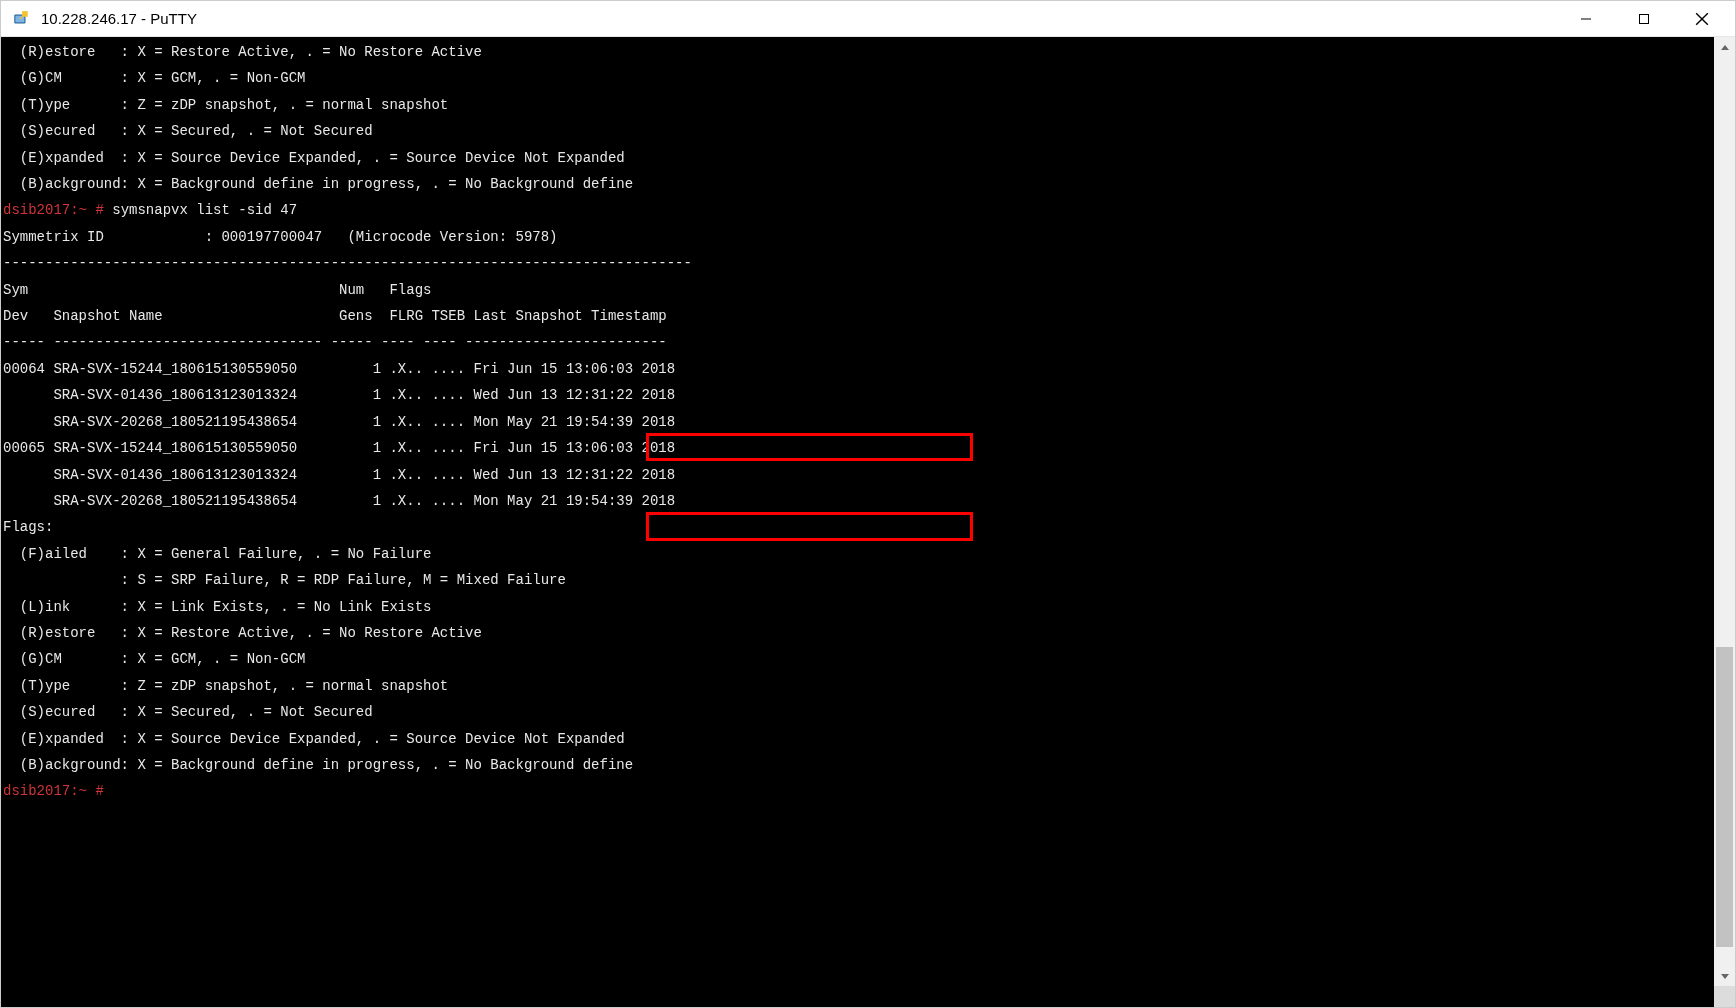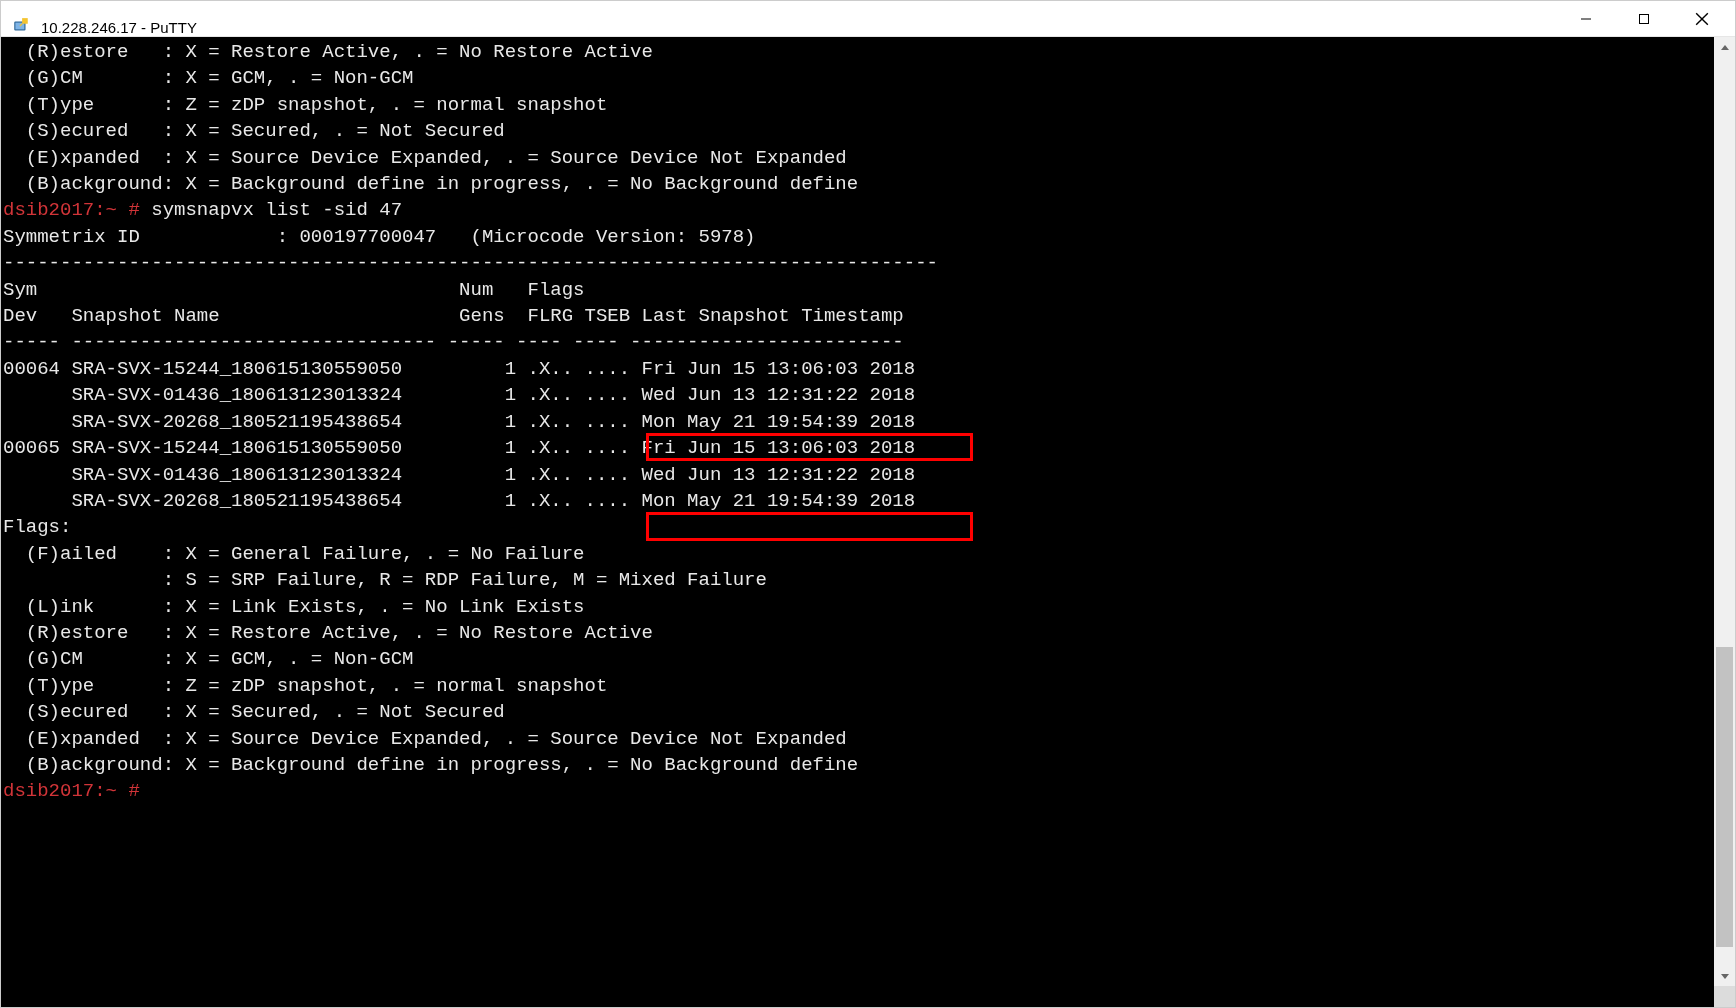--- a/index.html
+++ b/index.html
@@ -21,21 +21,21 @@
       height: 1008px;
       border: 1px solid #ccc;
       display: flex;
       flex-direction: column;
       background: #fff;
     }
     .title-bar {
       height: 36px;
       background: #fff;
       display: flex;
-      align-items: flex-end;
+      align-items: center;
       padding: 0 4px;
       border-bottom: 1px solid #e6e6e6;
     }
     .title-bar .icon-box {
       width: 20px;
       height: 20px;
       margin: 0 10px 0 6px;
       display: flex;
       align-items: center;
       justify-content: center;
@@ -62,21 +62,21 @@
     .terminal-wrap {
       flex: 1;
       display: flex;
       background: #000;
       position: relative;
       overflow: hidden;
     }
     .terminal {
       flex: 1;
       font-family: "Consolas", "Courier New", monospace;
-      font-size: 19px;
+      font-size: 14px;
       line-height: 26.4px;
       color: #e8e8e8;
       white-space: pre;
       padding: 2px 0 2px 2px;
       position: relative;
     }
     .scrollbar-v {
       width: 21px;
       background: #f0f0f0;
       position: relative;

